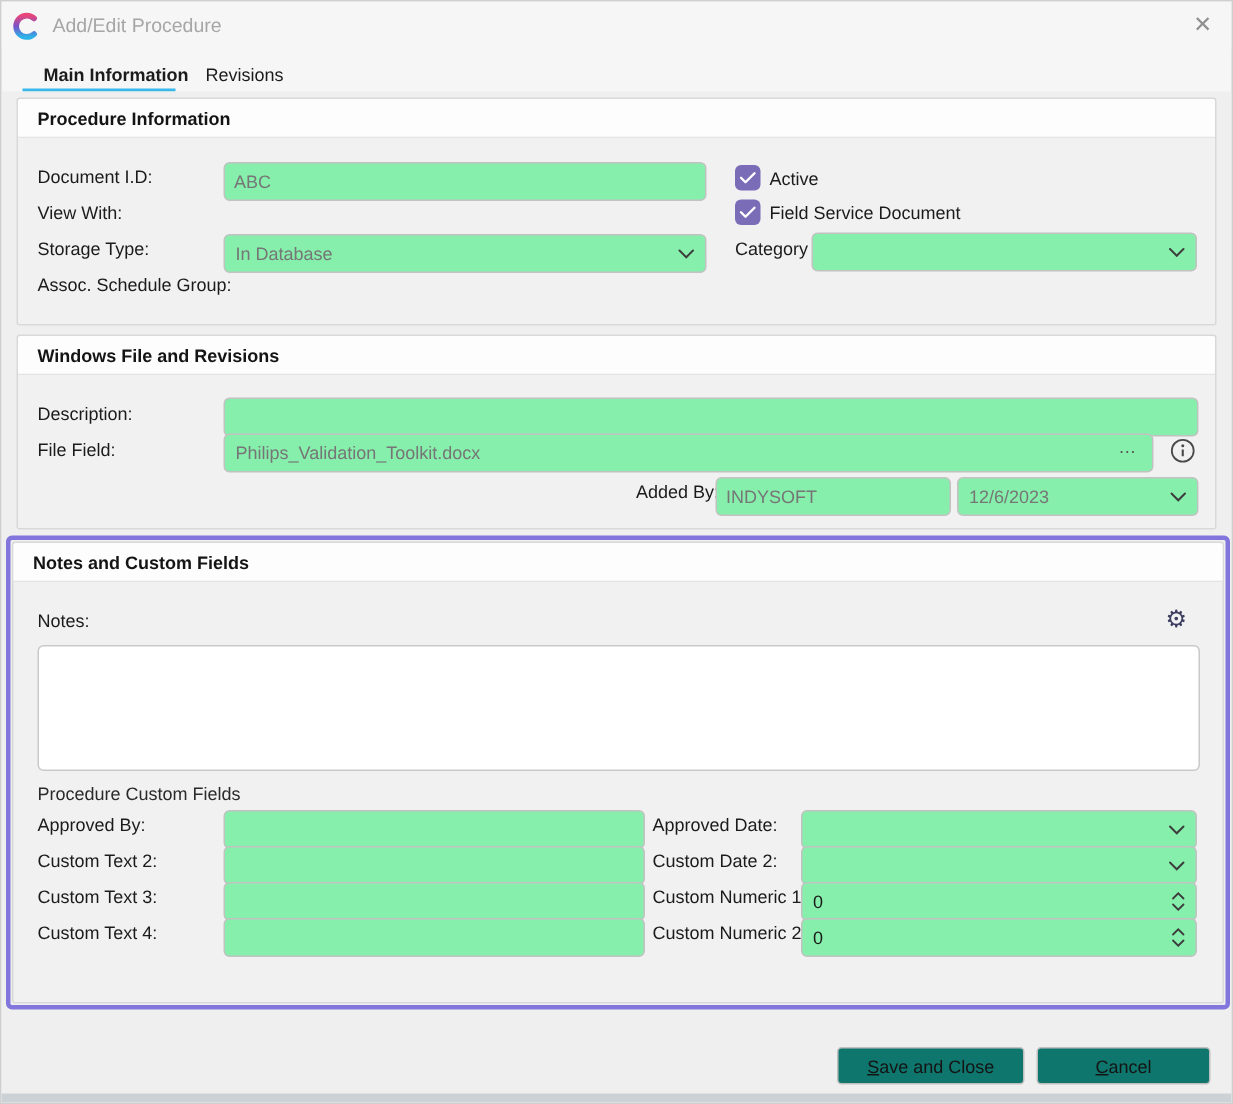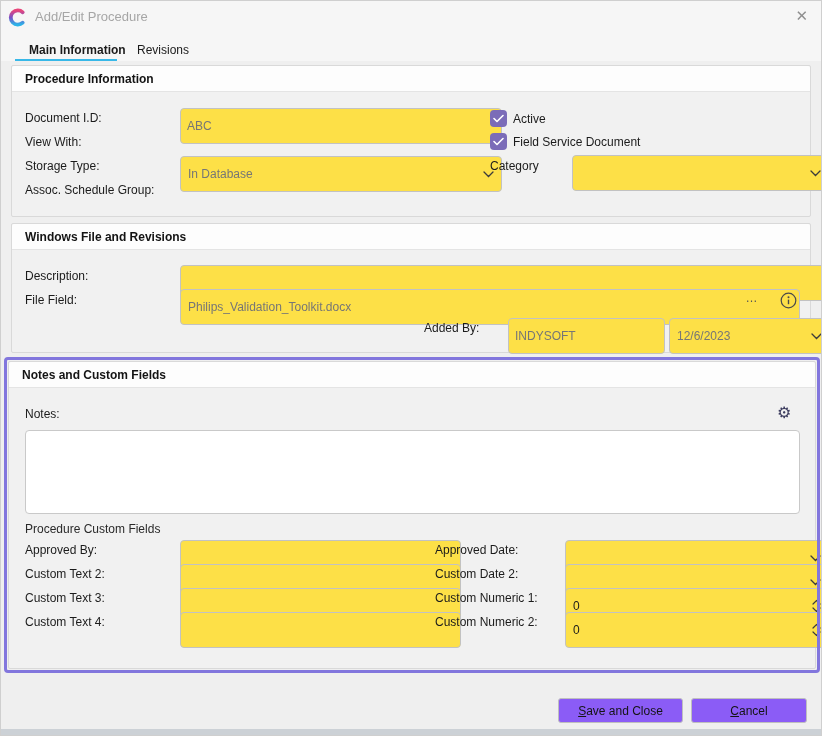--- a/index.html
+++ b/index.html
@@ -25,42 +25,42 @@
   .group { position:absolute; border:1px solid #d9d9d9; background:#f1f1f1; border-radius:2px; box-sizing:border-box; }
   .group-header { height:25px; background:#fdfdfd; border-bottom:1px solid #e4e4e4;
                   display:flex; align-items:center; padding-left:13px;
                   font-weight:bold; font-size:12px; color:#141414; border-radius:2px 2px 0 0; }
   .purple-outline { position:absolute; left:3px; top:356px; width:816px; height:316px;
                     border:3px solid #8276dd; border-radius:4px; box-sizing:border-box; pointer-events:none; }
 
   
   .label { position:absolute; font-size:12px; color:#1b1b1b; white-space:nowrap; }
   .sub-label { position:absolute; font-size:12px; color:#2a2a2a; white-space:nowrap; }
-  .field { position:absolute; height:36px; background:#fde047; border:1px solid #c2c2c2;
-           border-radius:4px; box-sizing:border-box; font-size:12px; color:#1b1b1b;margin-left:31px; }
+  .field { position:absolute; height:26px; background:#86efac; border:1px solid #c2c2c2;
+           border-radius:4px; box-sizing:border-box; font-size:12px; color:#1b1b1b; }
   input.field { padding:0 6px; outline:none; font-family:"Liberation Sans", sans-serif; }
   .field.gray, input.field.gray { color:#767676; }
   .dropdown { display:flex; align-items:center; padding:0 7px; gap:4px; cursor:default; }
   .dropdown .val { flex:1; overflow:hidden; white-space:nowrap; line-height:18px; }
   .chev { flex:0 0 auto; display:flex; align-items:center; }
   textarea.notes { position:absolute; background:#fff; border:1px solid #c9c9c9; border-radius:4px;
                    box-sizing:border-box; resize:none; outline:none; font-family:"Liberation Sans", sans-serif; font-size:12px; }
 
   
   .checkbox { position:absolute; width:17px; height:17px; background:#7b6cb8; border-radius:4px;
               display:flex; align-items:center; justify-content:center; cursor:default; }
 
   
   .ellipsis-btn { position:absolute; width:26px; height:16px; text-align:center; line-height:14px;
                   font-size:12px; color:#555; letter-spacing:1px; cursor:default; }
   .info-icon { position:absolute; cursor:default; }
   .gear-icon { position:absolute; font-size:16px; color:#3d3d5f; cursor:default; }
 
   
-  .btn { position:absolute; height:25px; background:#8b5cf6; border:1px solid #bfbfbf; border-radius:3px;
+  .btn { position:absolute; height:25px; background:#0f766e; border:1px solid #bfbfbf; border-radius:3px;
          font-size:12px; color:#141414; text-align:center; line-height:23px; display:block;
          font-family:"Liberation Sans", sans-serif; cursor:default; box-sizing:border-box; }
   .btn::first-letter { text-decoration:underline; }
 </style>
 </head>
 <body>
 
 <div class="window">
 
   <div class="titlebar">

